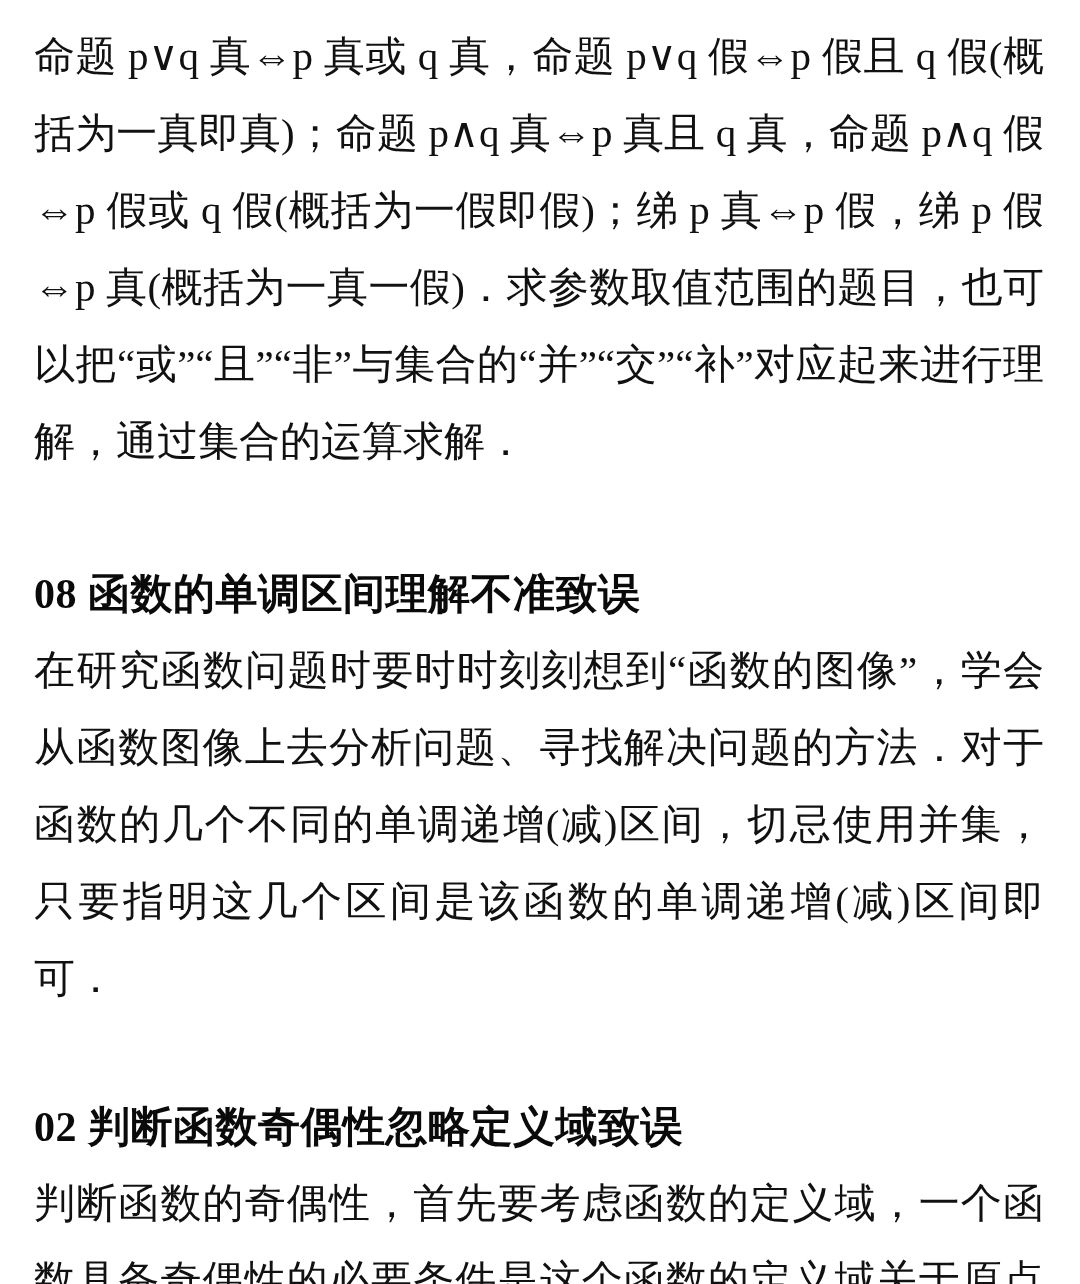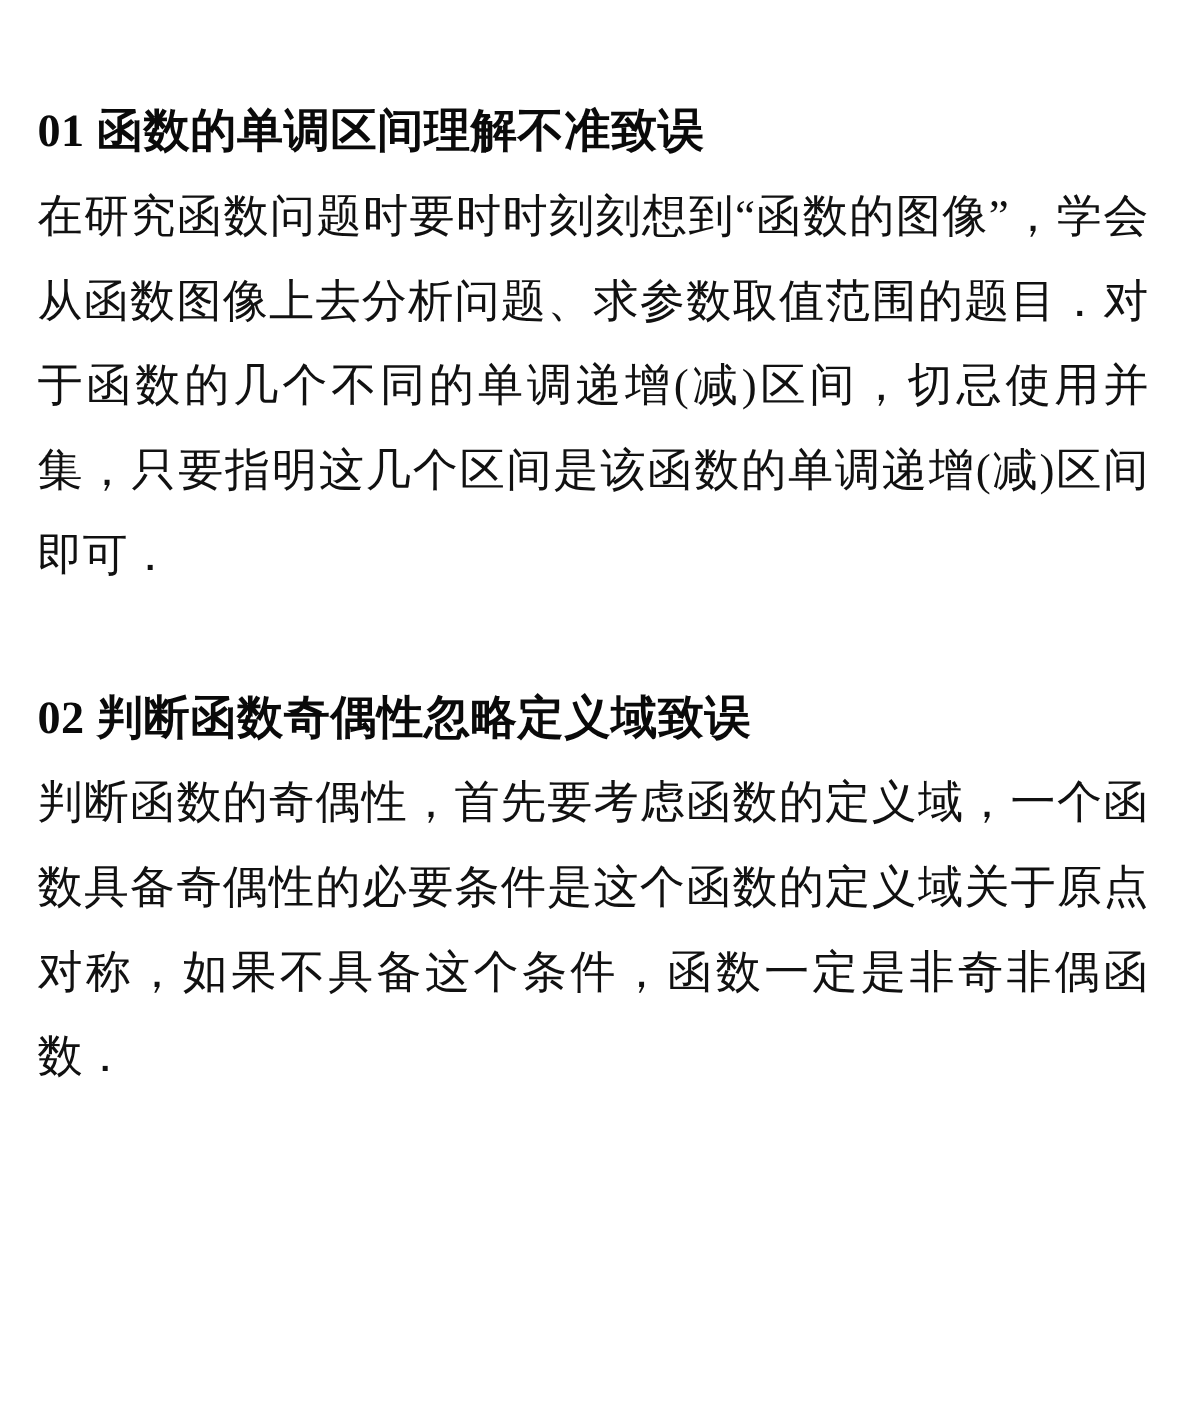--- a/index.html
+++ b/index.html
@@ -44,25 +44,26 @@
   #section-05 { margin-top: 4px; }
   #section-06 { margin-top: 88px; }
   #section-07 { margin-top: 84px; }
 </style>
 </head>
 <body style="background: rgb(255, 255, 255); color: rgb(17, 17, 17);">
 
 <div class="page">
 
   <section class="doc-section" id="section-05">
+    <p class="section-body">命题 p∨q 真⇔p 真或 q 真，命题 p∨q 假⇔p 假且 q 假(概括为一真即真)；命题 p∧q 真⇔p 真且 q 真，命题 p∧q 假⇔p 假或 q 假(概括为一假即假)；绨 p 真⇔p 假，绨 p 假⇔p 真(概括为一真一假)．求参数取值范围的题目，也可以把“或”“且”“非”与集合的“并”“交”“补”对应起来进行理解，通过集合的运算求解．</p>
   </section>
 
   <section class="doc-section" id="section-06">
-    <h2 class="section-heading" style="color: rgb(10, 10, 10);">01 函数的单调区间理解不准致误</h2>
-    <p class="section-body">在研究函数问题时要时时刻刻想到“函数的图像”，学会从函数图像上去分析问题、求参数取值范围的题目．对于函数的几个不同的单调递增(减)区间，切忌使用并集，只要指明这几个区间是该函数的单调递增(减)区间即可．</p>
+    <h2 class="section-heading" style="color: rgb(10, 10, 10);">08 函数的单调区间理解不准致误</h2>
+    <p class="section-body">在研究函数问题时要时时刻刻想到“函数的图像”，学会从函数图像上去分析问题、寻找解决问题的方法．对于函数的几个不同的单调递增(减)区间，切忌使用并集，只要指明这几个区间是该函数的单调递增(减)区间即可．</p>
   </section>
 
   <section class="doc-section" id="section-07">
     <h2 class="section-heading" style="color: rgb(10, 10, 10);">02 判断函数奇偶性忽略定义域致误</h2>
     <p class="section-body">判断函数的奇偶性，首先要考虑函数的定义域，一个函数具备奇偶性的必要条件是这个函数的定义域关于原点对称，如果不具备这个条件，函数一定是非奇非偶函数．</p>
   </section>
 
 </div>
 
 </body></html>

